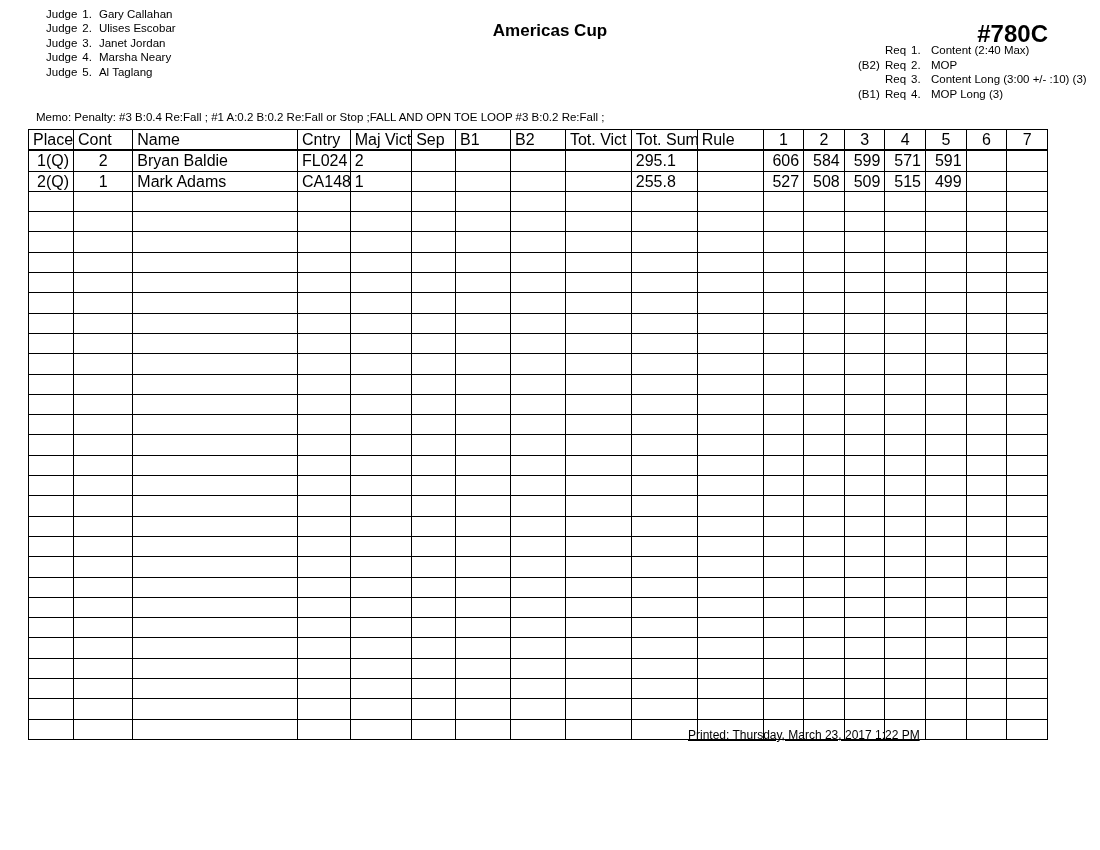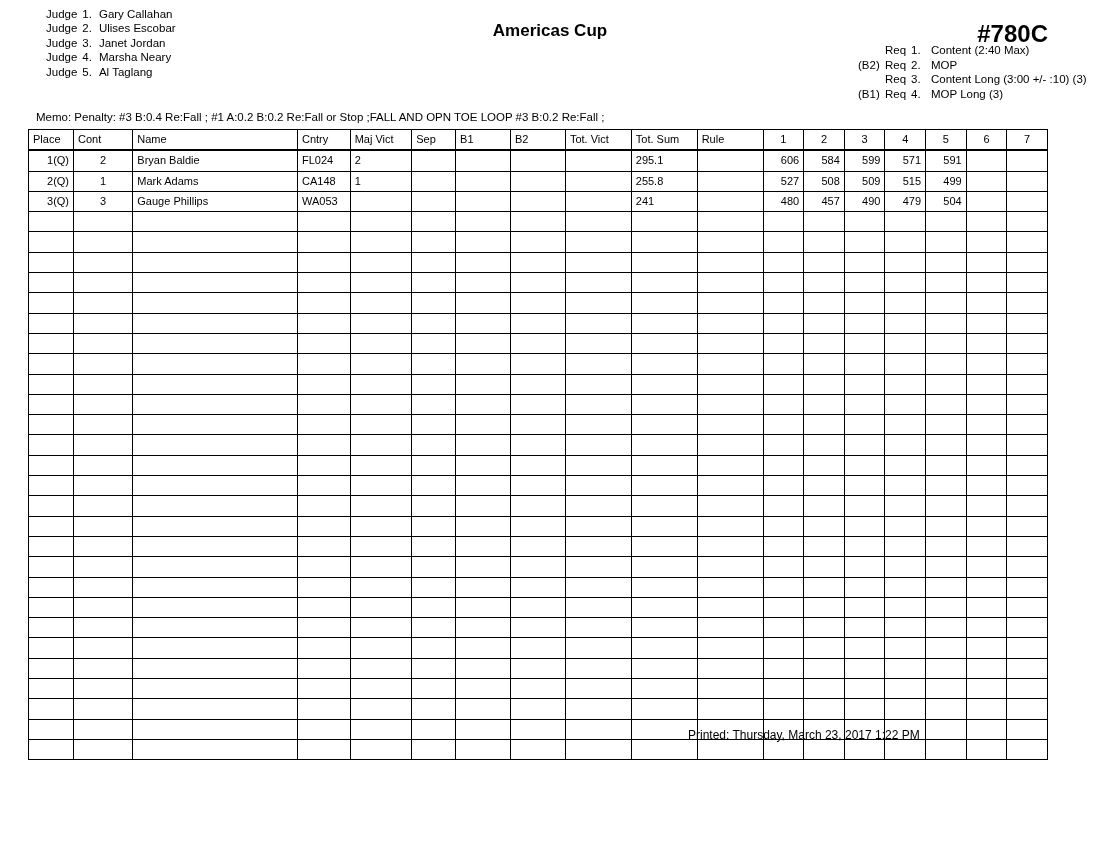--- a/index.html
+++ b/index.html
@@ -95,21 +95,21 @@
   }
 
   
   #results-table {
     position: absolute;
     left: 28px;
     top: 129px;
     width: 1020px;
     border-collapse: collapse;
     table-layout: fixed;
-    font-size: 11px;
+    font-size: 16px;
   }
   #results-table th,
   #results-table td {
     border: 1px solid #000000;
     padding: 0 4px;
     height: 19.3px;
     line-height: 19.3px;
     font-weight: normal;
     overflow: hidden;
     white-space: nowrap;
@@ -143,20 +143,21 @@
   td.judge-cell { text-align: right; padding-right: 5px; }
 
   
   #printed-line {
     position: absolute;
     left: 688px;
     top: 727px;
     font-size: 12px;
     line-height: 16px;
     white-space: nowrap;
+    text-decoration: underline;
   }
 </style>
 </head>
 <body>
 
 <div id="judges">
     <div class="judge-row"><span class="judge-word">Judge</span><span class="judge-num">1.</span><span class="judge-name">Gary Callahan</span></div>
     <div class="judge-row"><span class="judge-word">Judge</span><span class="judge-num">2.</span><span class="judge-name">Ulises Escobar</span></div>
     <div class="judge-row"><span class="judge-word">Judge</span><span class="judge-num">3.</span><span class="judge-name">Janet Jordan</span></div>
     <div class="judge-row"><span class="judge-word">Judge</span><span class="judge-num">4.</span><span class="judge-name">Marsha Neary</span></div>
@@ -275,40 +276,20 @@
         <td></td>
         <td class="judge-cell">527</td>
         <td class="judge-cell">508</td>
         <td class="judge-cell">509</td>
         <td class="judge-cell">515</td>
         <td class="judge-cell">499</td>
         <td class="judge-cell"></td>
         <td class="judge-cell"></td>
       </tr>
       <tr>
-        <td class="place-cell">3(Q)</td>
-        <td class="cont-cell">3</td>
-        <td class="name-cell">Gauge Phillips</td>
-        <td class="cntry-cell">WA053</td>
-        <td class="maj-cell"></td>
-        <td></td>
-        <td></td>
-        <td></td>
-        <td></td>
-        <td class="tots-cell">241</td>
-        <td></td>
-        <td class="judge-cell">480</td>
-        <td class="judge-cell">457</td>
-        <td class="judge-cell">490</td>
-        <td class="judge-cell">479</td>
-        <td class="judge-cell">504</td>
-        <td class="judge-cell"></td>
-        <td class="judge-cell"></td>
-      </tr>
-      <tr>
         <td>&nbsp;</td>
         <td>&nbsp;</td>
         <td>&nbsp;</td>
         <td>&nbsp;</td>
         <td>&nbsp;</td>
         <td>&nbsp;</td>
         <td>&nbsp;</td>
         <td>&nbsp;</td>
         <td>&nbsp;</td>
         <td>&nbsp;</td>

